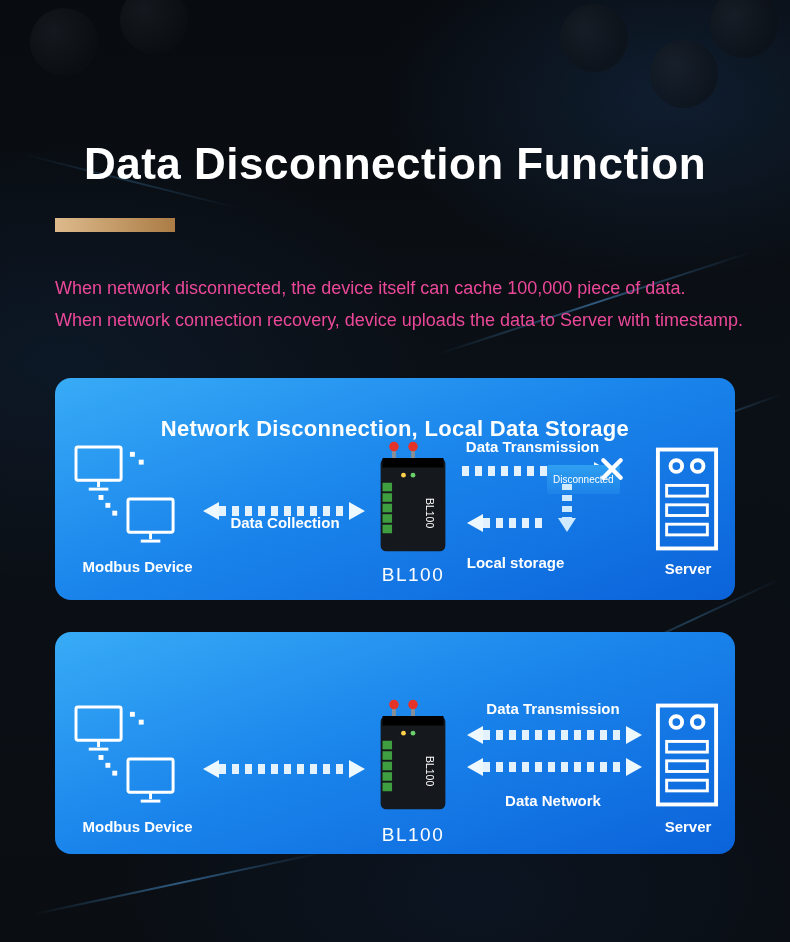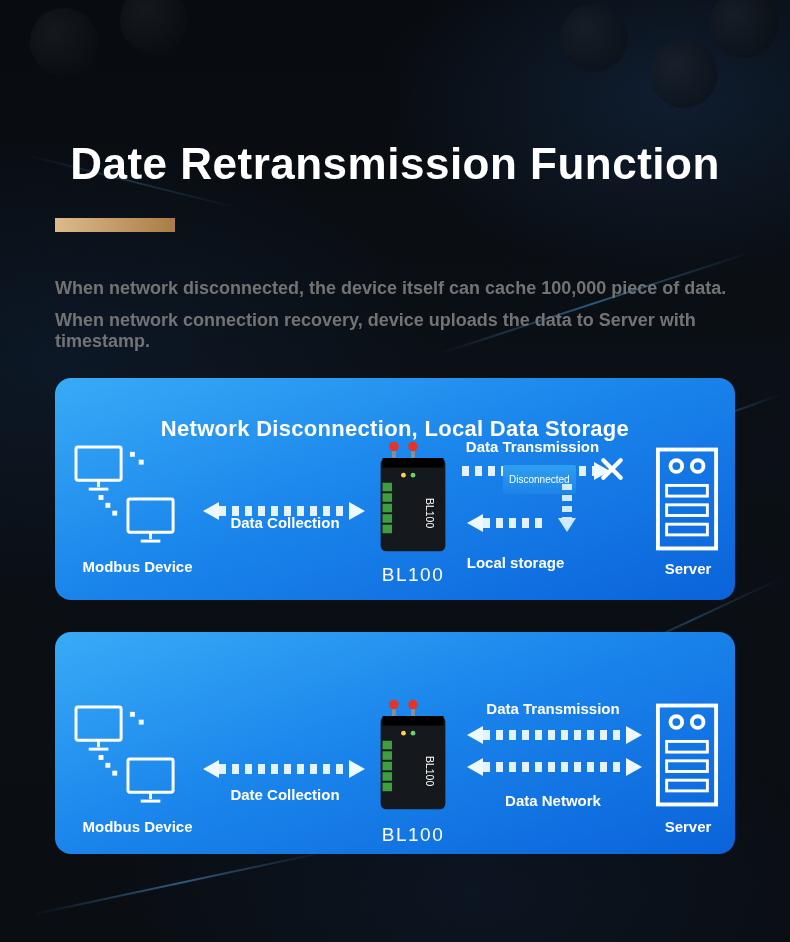--- a/index.html
+++ b/index.html
@@ -39,21 +39,21 @@
   .title {
     position:absolute; top:110px; left:0; width:100%; text-align:center;
     color:#ffffff; font-size:44px; font-weight:700; letter-spacing:.5px;
   }
   .gold-bar {
     position:absolute; left:55px; top:218px; width:120px; height:14px;
     background:linear-gradient(90deg, #ddba8c, #ab7c45);
   }
   .desc {
     position:absolute; left:55px; width:700px;
-    color:#737373; font-size:18px; font-weight:700;
+    color:#ec4899; font-size:18px; font-weight:400;
   }
   .d1 { top:260px; }
   .d2 { top:292px; }
 
   
   .panel {
     position:absolute; left:55px; width:680px; height:222px;
     border-radius:16px;
     background:linear-gradient(160deg, #38abf6 0%, #1b86ec 45%, #0b63da 100%);
   }
@@ -98,41 +98,41 @@
     background:repeating-linear-gradient(180deg, #cfe9ff 0 6px, transparent 6px 11px);
   }
   .arrow.v .hd {
     position:absolute; bottom:0; left:0; width:0; height:0;
     border-left:9px solid transparent; border-right:9px solid transparent;
     border-top:14px solid #cfe9ff;
   }
   .disc-label {
     position:absolute; color:#fff; font-size:10px; font-weight:400;
     background:linear-gradient(180deg,#2f9ff2,#1d83e8);
-    padding:9px 6px; border-radius:2px; white-space:nowrap;
+    padding:9px 6px; border-radius:2px; white-space:nowrap;margin-left:44px;
   }
 </style>
 </head>
 <body>
 
 <div class="page">
 
   <div class="bg"></div>
   <div class="cap" style="left:30px; top:8px;"></div>
   <div class="cap" style="left:120px; top:-14px;"></div>
   <div class="cap" style="left:560px; top:4px;"></div>
   <div class="cap" style="left:650px; top:40px;"></div>
   <div class="cap" style="left:710px; top:-10px;"></div>
   <div class="trace t1"></div>
   <div class="trace t2"></div>
   <div class="trace t3"></div>
   <div class="trace t4"></div>
   <div class="trace t5"></div>
 
-  <h1 class="title">Date Retransmission Function</h1>
+  <h1 class="title">Data Disconnection Function</h1>
   <div class="gold-bar"></div>
   <p class="desc d1">When network disconnected, the device itself can cache 100,000 piece of data.</p>
   <p class="desc d2">When network connection recovery, device uploads the data to Server with timestamp.</p>
 
   <section class="panel panel1">
     <h2 class="panel-title">Network Disconnection, Local Data Storage</h2>
 
     <svg class="abs" style="left:18px; top:66px;" viewBox="0 0 110 104" width="108" height="102">
       <g fill="none" stroke="#ffffff" stroke-width="3">
         <rect x="3" y="3" width="46" height="34" rx="2"></rect>
@@ -229,21 +229,20 @@
         <rect x="40" y="68" width="5" height="5"></rect>
       </g>
     </svg>
     <div class="lbl" style="left:0; top:186px; width:165px;">Modbus Device</div>
 
     <div class="arrow h head-left head-right" style="left:148px; top:128px; width:162px;">
       <span class="hl"></span>
       <span class="shaft"></span>
       <span class="hr"></span>
     </div>
-    <div class="lbl" style="left:150px; top:154px; width:160px;">Date Collection</div>
 
     <svg class="abs" style="left:318px; top:66px;" viewBox="0 0 84 120" width="80" height="116">
       <rect x="20" y="6" width="4" height="14" fill="#8a8f96"></rect>
       <circle cx="22" cy="6" r="5" fill="#e63328"></circle>
       <rect x="40" y="6" width="4" height="14" fill="#8a8f96"></rect>
       <circle cx="42" cy="6" r="5" fill="#e63328"></circle>
       <rect x="8" y="18" width="68" height="98" rx="6" fill="#15181c"></rect>
       <rect x="10" y="18" width="64" height="10" fill="#000000"></rect>
       <g fill="#3f9e3f">
         <rect x="10" y="44" width="10" height="9"></rect>

